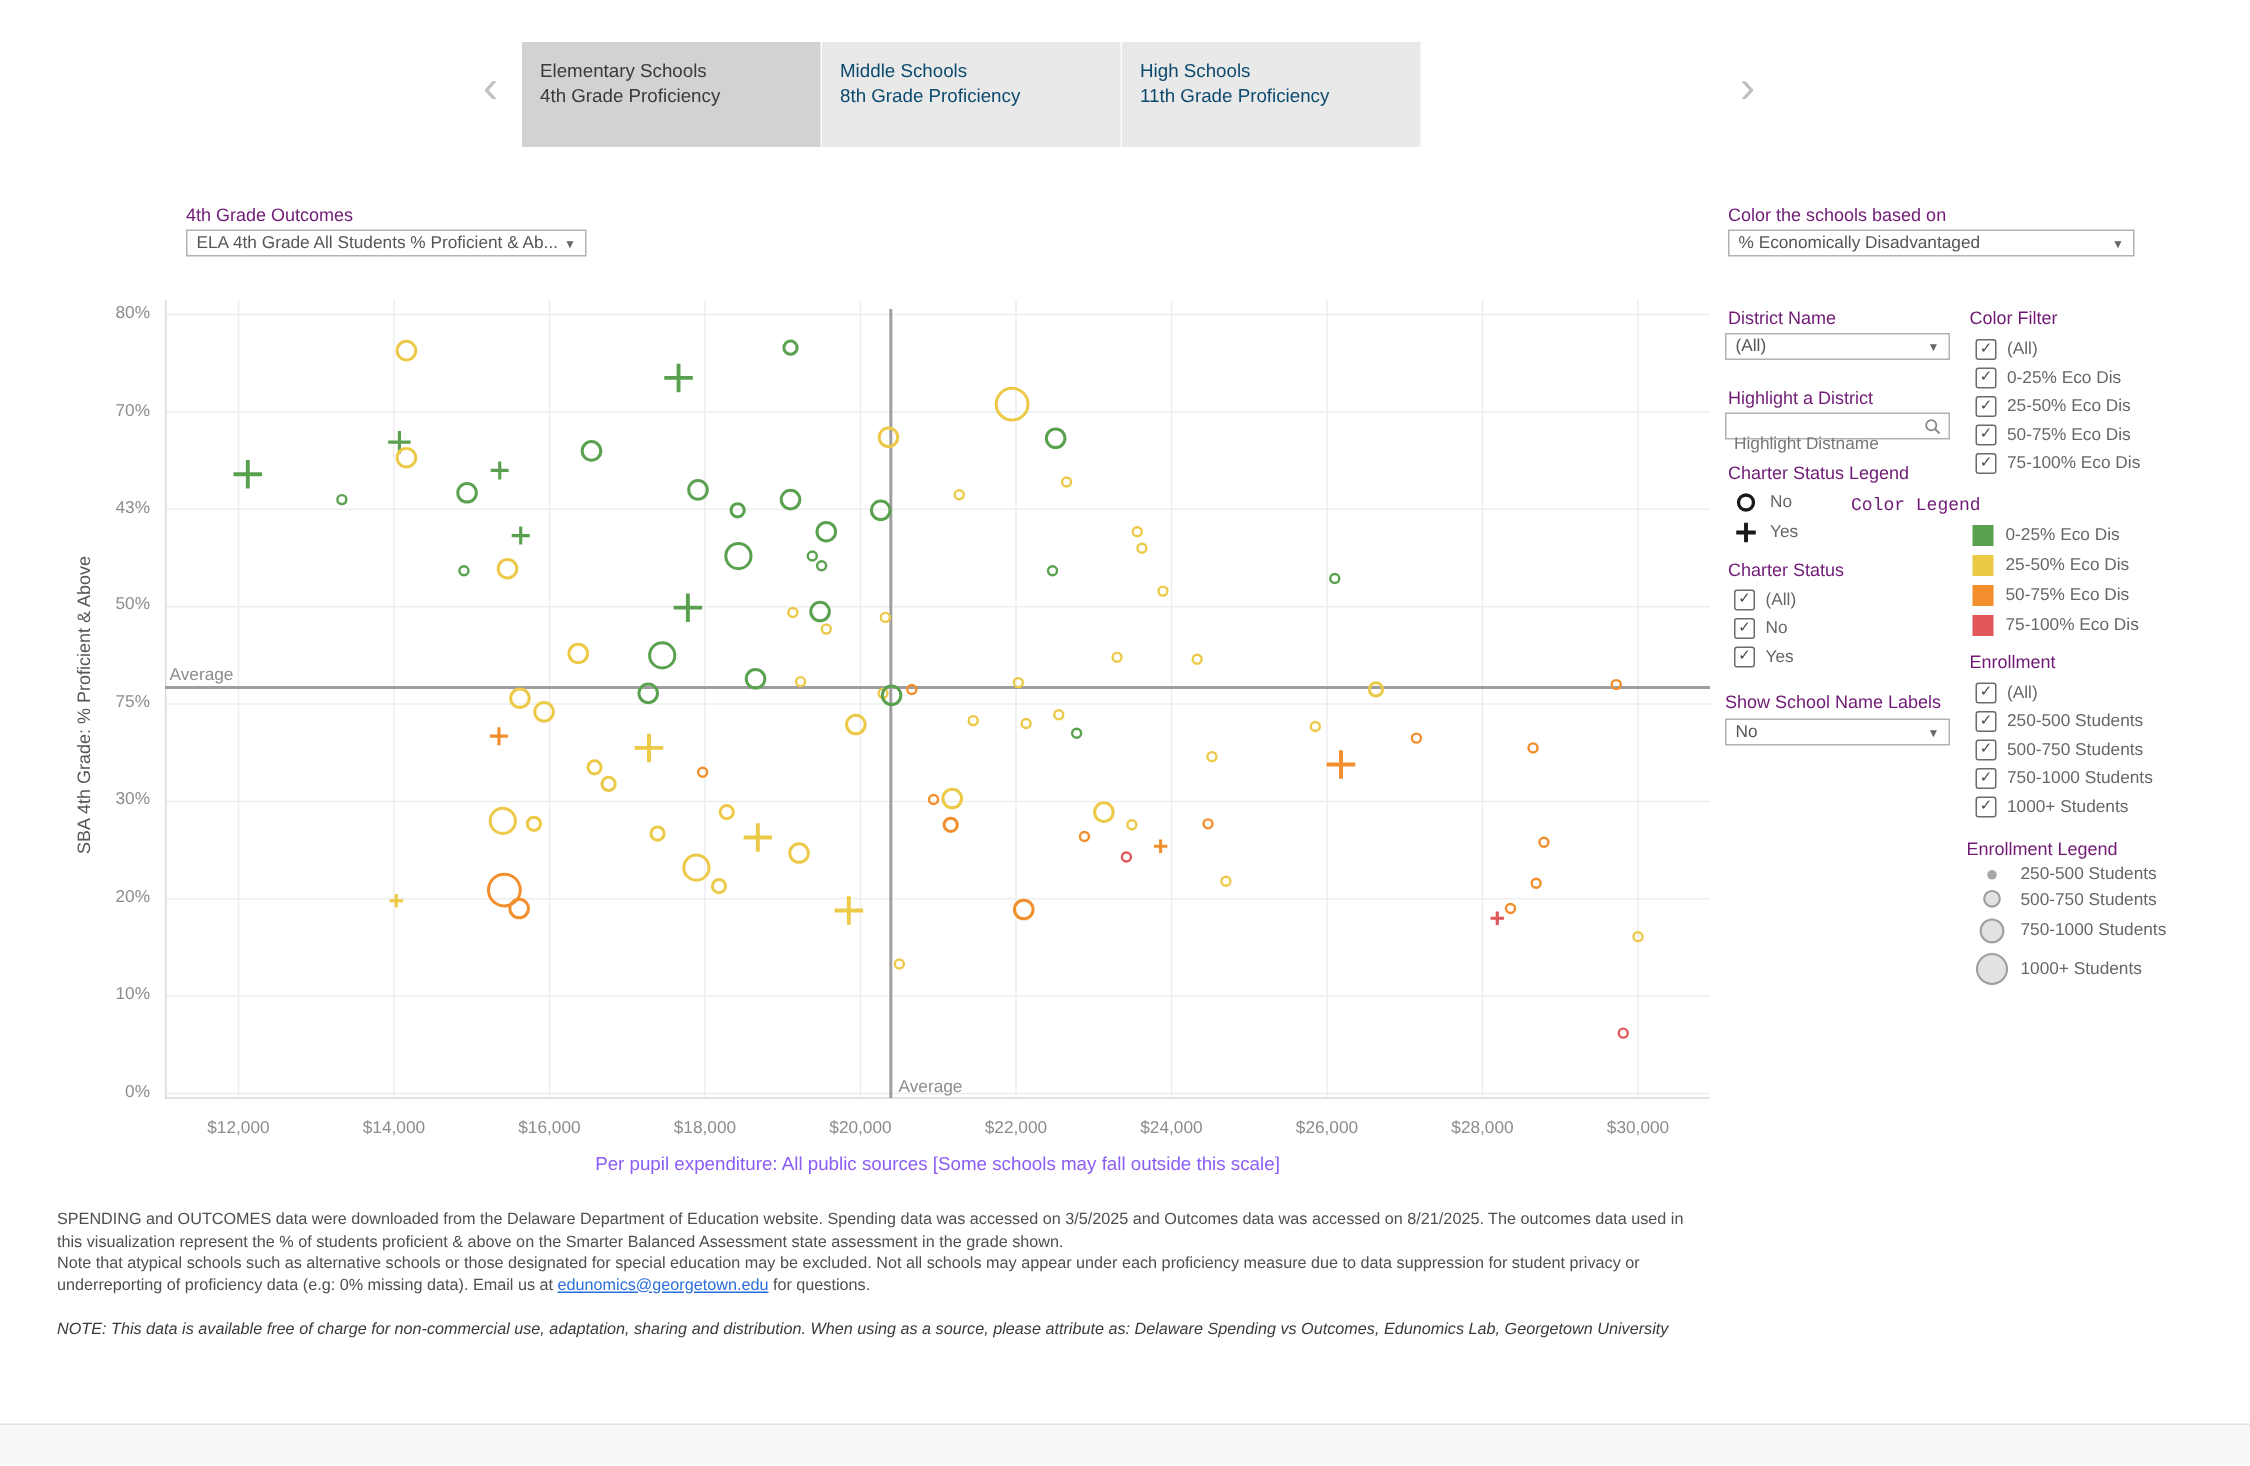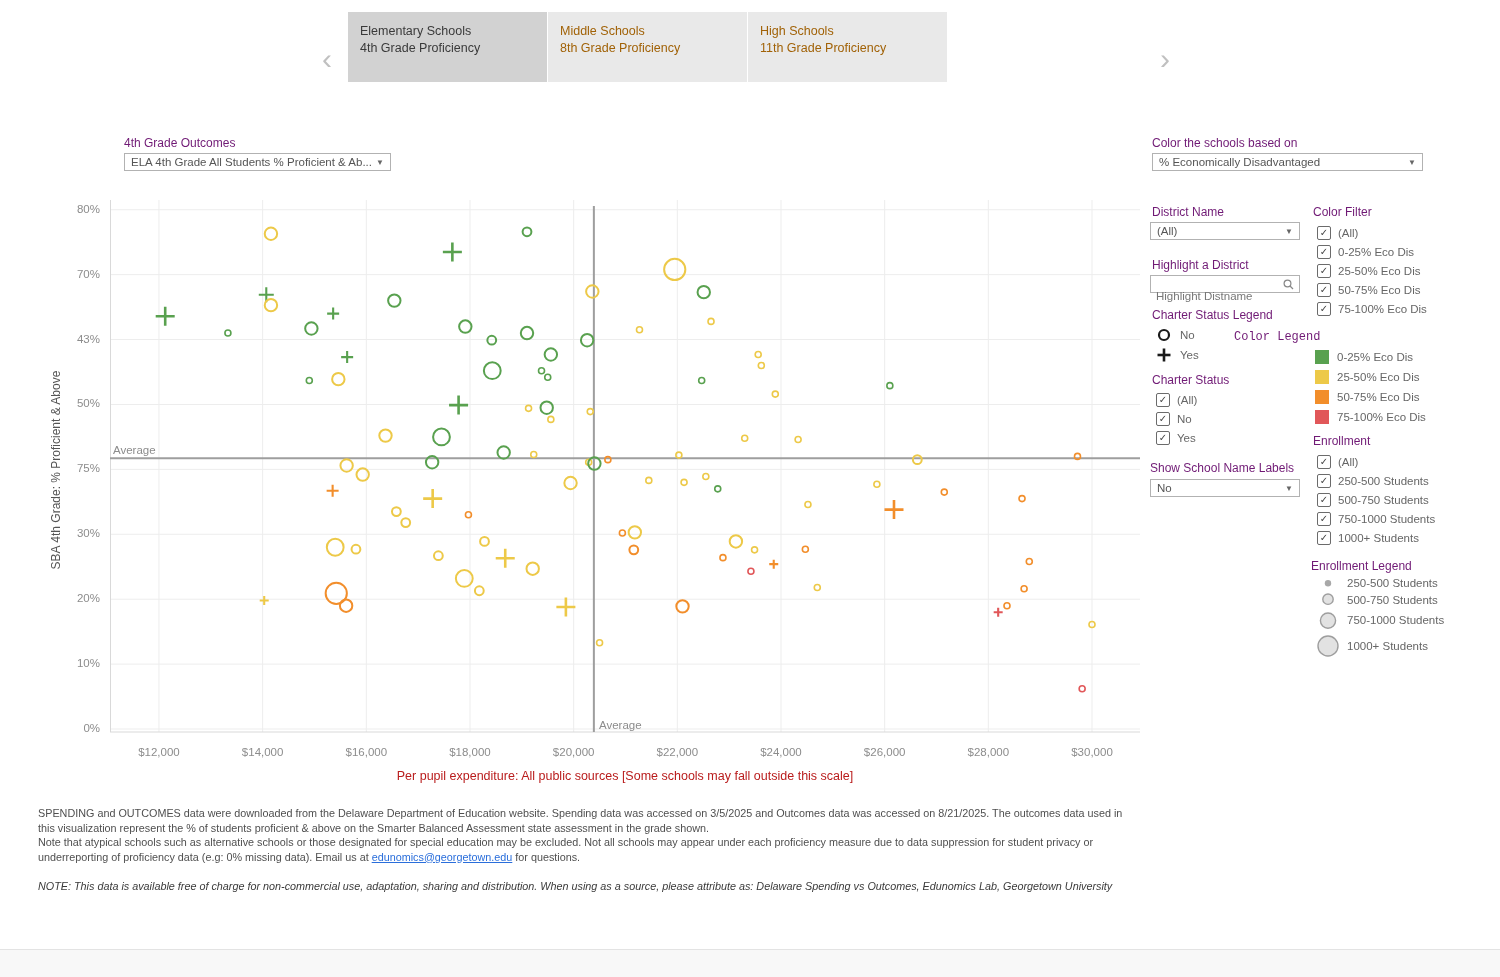--- a/index.html
+++ b/index.html
@@ -1,24 +1,24 @@
 <!DOCTYPE html>
 <html><head>
 <meta charset="utf-8">
 <style>
   html,body{margin:0;padding:0;background:#fff;}
   body{font-family:"Liberation Sans","DejaVu Sans",sans-serif;color:#333;}
   #app{position:relative;width:1500px;height:977px;background:#fff;overflow:hidden;}
 
   
-  #tab-strip{position:absolute;left:348px;top:12px;height:84px;display:flex;}
+  #tab-strip{position:absolute;left:348px;top:28px;height:84px;display:flex;}
   .tab{width:199px;height:70px;margin-right:1px;background:#e9e9e9;box-sizing:border-box;
        padding:11px 0 0 12px;cursor:pointer;}
   .tab.active{background:#d2d2d2;}
-  .tab .l1,.tab .l2{font-size:12.5px;line-height:17px;color:#a16207;white-space:nowrap;}
+  .tab .l1,.tab .l2{font-size:12.5px;line-height:17px;color:#0c4a6e;white-space:nowrap;}
   .tab.active .l1,.tab.active .l2{color:#3a3a3a;}
   .chev{position:absolute;top:44px;font-size:30px;color:#c0c0c0;cursor:pointer;line-height:30px;}
   #chev-left{left:322px;}
   #chev-right{left:1160px;}
 
   
   .sec-label{position:absolute;font-size:12px;color:#701a75;white-space:nowrap;}
   .dropdown{position:absolute;box-sizing:border-box;height:18px;border:1px solid #b2b2b2;
             background:#fff;font-size:11.5px;color:#555;display:flex;align-items:center;
             padding:0 6px;cursor:pointer;}
@@ -35,21 +35,21 @@
   .cb-label{font-size:11.5px;color:#666;white-space:nowrap;}
   .legend-row{display:flex;align-items:center;}
   .legend-label{font-size:11.5px;color:#666;white-space:nowrap;}
 
   
   #chart-title{position:absolute;left:391px;top:147px;width:740px;text-align:center;
                font-size:17px;color:#3c3c3c;}
   #y-axis-title{position:absolute;left:-143px;top:462px;width:400px;height:16px;text-align:center;
                 font-size:12px;color:#555;transform:rotate(-90deg);}
   #x-axis-title{position:absolute;left:125px;top:769px;width:1000px;text-align:center;
-                font-size:12.5px;color:#b91c1c;}
+                font-size:12.5px;color:#8b5cf6;}
   .tick{position:absolute;font-size:11.5px;color:#8c8c8c;white-space:nowrap;}
   .avg-label{position:absolute;font-size:11.5px;color:#8c8c8c;}
   #plot-svg{position:absolute;left:110px;top:200px;}
 
   
   #footnotes{position:absolute;left:38px;top:806px;width:1102px;font-size:10.8px;
              line-height:14.5px;color:#4f4f4f;}
   #footnotes a{color:#2a6edb;text-decoration:underline;cursor:pointer;}
   #note-line{position:absolute;left:38px;top:880px;width:1102px;font-size:10.8px;
              font-style:italic;color:#3a3a3a;}

